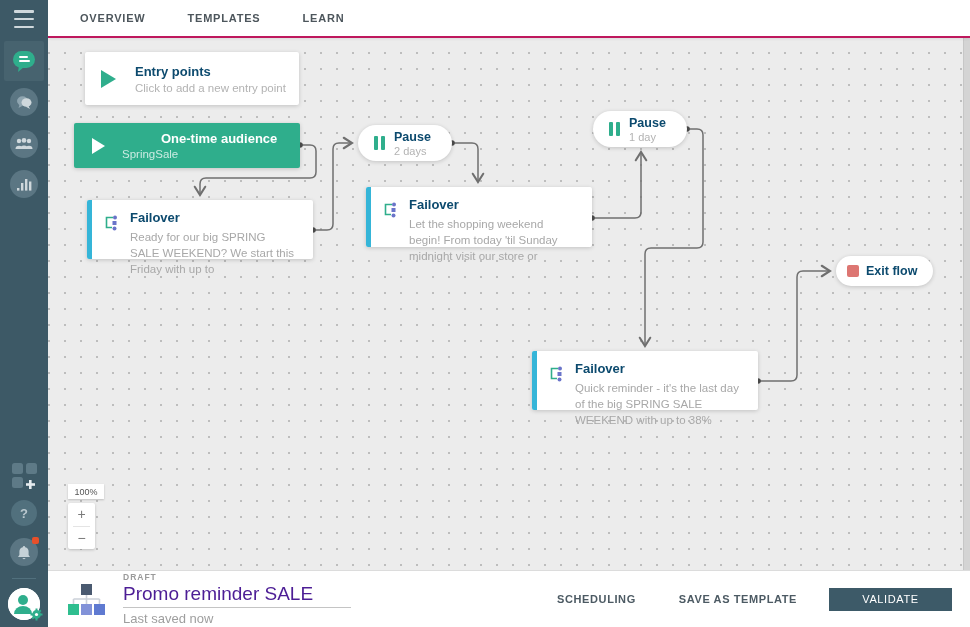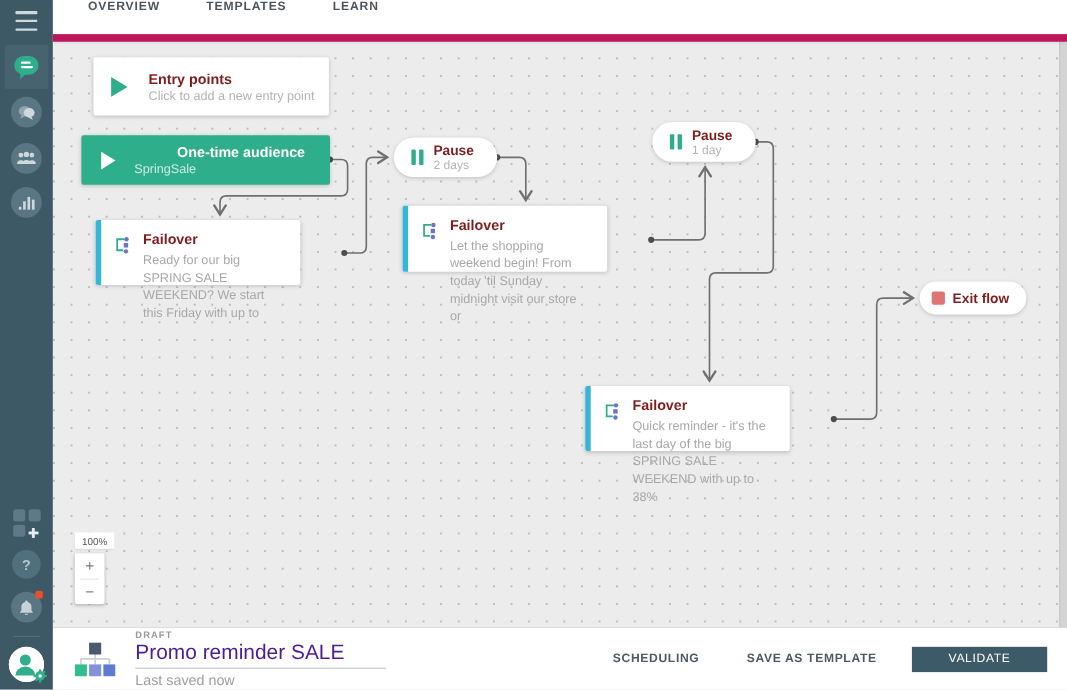--- a/index.html
+++ b/index.html
@@ -14,51 +14,51 @@
   .side-circle { width:28px; height:28px; border-radius:50%; background:#5b7683; display:flex; align-items:center; justify-content:center; }
   .mt7{margin-top:7px;} .mt10{margin-top:10px;} .mt12{margin-top:12px;} .mt14{margin-top:14px;}
   .side-spacer { flex:1; }
   .bell-wrap { position:relative; }
   .bell-badge { position:absolute; top:-1px; right:-1px; width:7px; height:7px; border-radius:2px; background:#e8502a; }
   .side-divider { margin-top:12px; width:24px; height:1px; background:#51707d; }
   .avatar { position:relative; margin-top:9px; margin-bottom:7px; width:32px; height:32px; border-radius:50%; background:#ffffff; overflow:visible; }
   .help-mark { color:#b9c7ce; font-size:13px; font-weight:bold; }
 
   
-  .topnav { position:absolute; left:48px; top:0; right:0; height:38px; background:#fff; border-bottom:7px solid #be185d; box-shadow:0 1px 3px rgba(0,0,0,0.07); z-index:5; display:flex; align-items:flex-start; padding-left:32px; gap:42px; }
+  .topnav { position:absolute; left:48px; top:0; right:0; height:38px; background:#fff; border-bottom:2px solid #be185d; box-shadow:0 1px 3px rgba(0,0,0,0.07); z-index:5; display:flex; align-items:center; padding-left:32px; gap:42px; }
   .topnav .nav-item { font-size:11px; font-weight:700; letter-spacing:0.8px; color:#4d565c; cursor:pointer; }
 
   
   .canvas { position:absolute; left:48px; top:38px; right:0; bottom:57px; background:#ececec;
     background-image:radial-gradient(circle, #bdbdbd 1.1px, transparent 1.3px);
     background-size:16px 16px; background-position:9px 7px; overflow:hidden; }
   .scroll-strip { position:absolute; right:0; top:0; bottom:0; width:7px; background:#d4d4d4; border-left:1px solid #c7c7c7; }
   .connectors { position:absolute; left:0; top:0; width:922px; height:532px; }
 
   .node { position:absolute; background:#fff; border-radius:2px; box-shadow:0 1px 4px rgba(0,0,0,0.18); display:flex; align-items:center; cursor:pointer; }
-  .ntitle { font-size:13px; font-weight:700; color:#7f1d1d; }
+  .ntitle { font-size:13px; font-weight:700; color:#0c4a6e; }
   .nsub { font-size:11.5px; color:#b3b3b3; margin-top:3px; }
   .ndesc { font-size:11.5px; color:#a8a8a8; margin-top:4px; line-height:16px; }
 
   .node.entry { left:37px; top:14px; width:214px; height:53px; padding-left:16px; }
   .tri-green { width:0; height:0; border-left:15px solid #2fae8c; border-top:9px solid transparent; border-bottom:9px solid transparent; margin-right:19px; }
   .node.audience { left:26px; top:85px; width:226px; height:45px; background:#2fae8c; padding-left:18px; }
   .tri-white { width:0; height:0; border-left:13px solid #ffffff; border-top:8px solid transparent; border-bottom:8px solid transparent; margin-right:17px; }
   .node.audience .ntitle { color:#ffffff;margin-left:39px; }
   .node.audience .nsub { color:rgba(255,255,255,0.75); margin-top:2px; }
 
   .node.pause { border-radius:18px; padding-left:16px; }
   .node.pause1 { left:310px; top:87px; width:94px; height:36px; }
   .node.pause2 { left:545px; top:73px; width:94px; height:36px; }
   .pause-bars { display:flex; gap:3px; margin-right:9px; }
   .pause-bars i { display:block; width:4px; height:14px; background:#2fae8c; border-radius:1px; }
   .node.pause .ntitle { font-size:12.5px; }
   .node.pause .nsub { margin-top:1px; font-size:11px; }
 
-  .node.failover { width:186px; padding:10px 12px 10px 0; align-items:flex-start; }
+  .node.failover { width:226px; padding:10px 12px 10px 0; align-items:flex-start; }
   .node.failover1 { left:39px; top:162px; height:59px; }
   .node.failover2 { left:318px; top:149px; height:60px; }
   .node.failover3 { left:484px; top:313px; height:59px; }
   .accent { position:absolute; left:0; top:0; bottom:0; width:5px; background:#35b5d8; border-radius:2px 0 0 2px; }
   .fo-icon { margin:4px 10px 0 15px; flex:0 0 auto; }
 
   .node.exit { left:788px; top:218px; width:97px; height:30px; border-radius:15px; padding-left:11px; }
   .exit-sq { width:12px; height:12px; border-radius:2px; background:#dd7672; margin-right:7px; }
   .node.exit .ntitle { font-size:12.5px; font-weight:600; }
 

